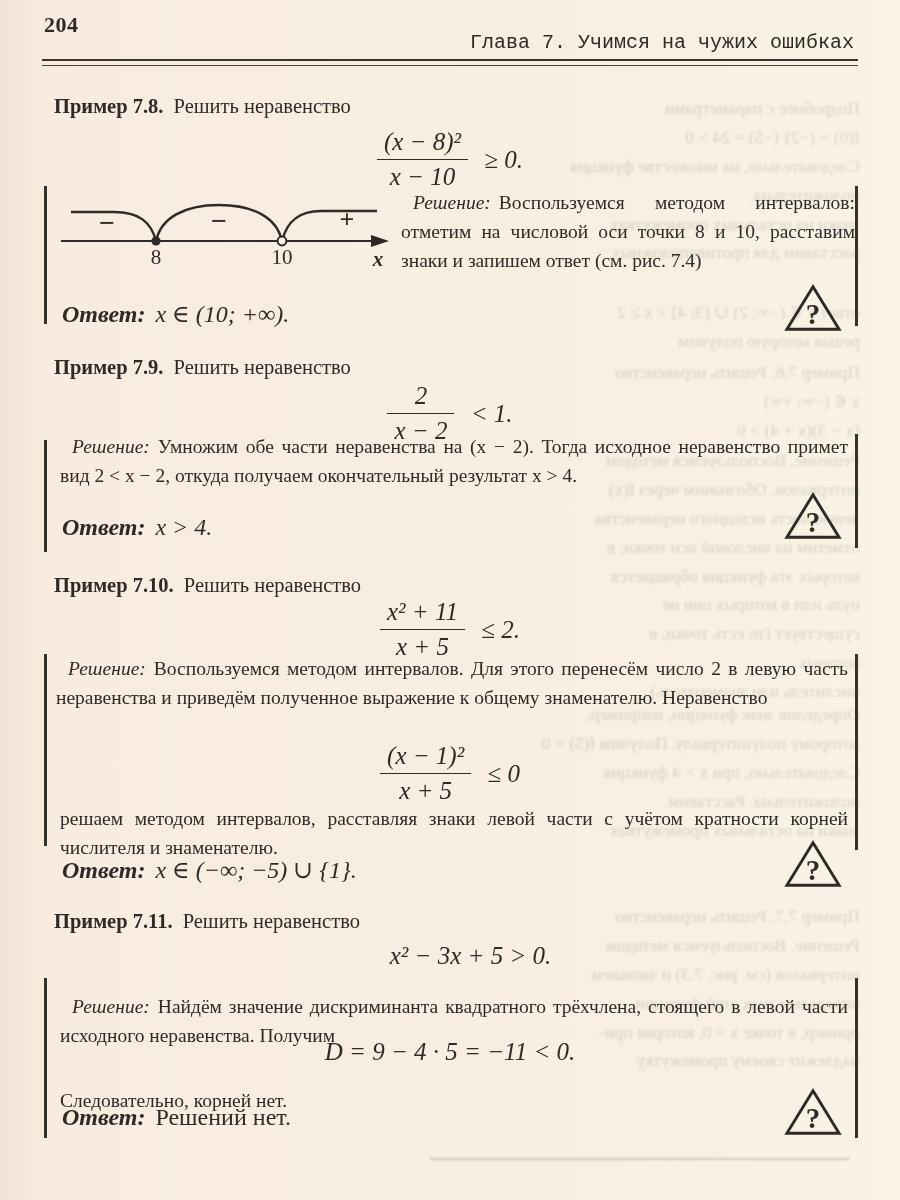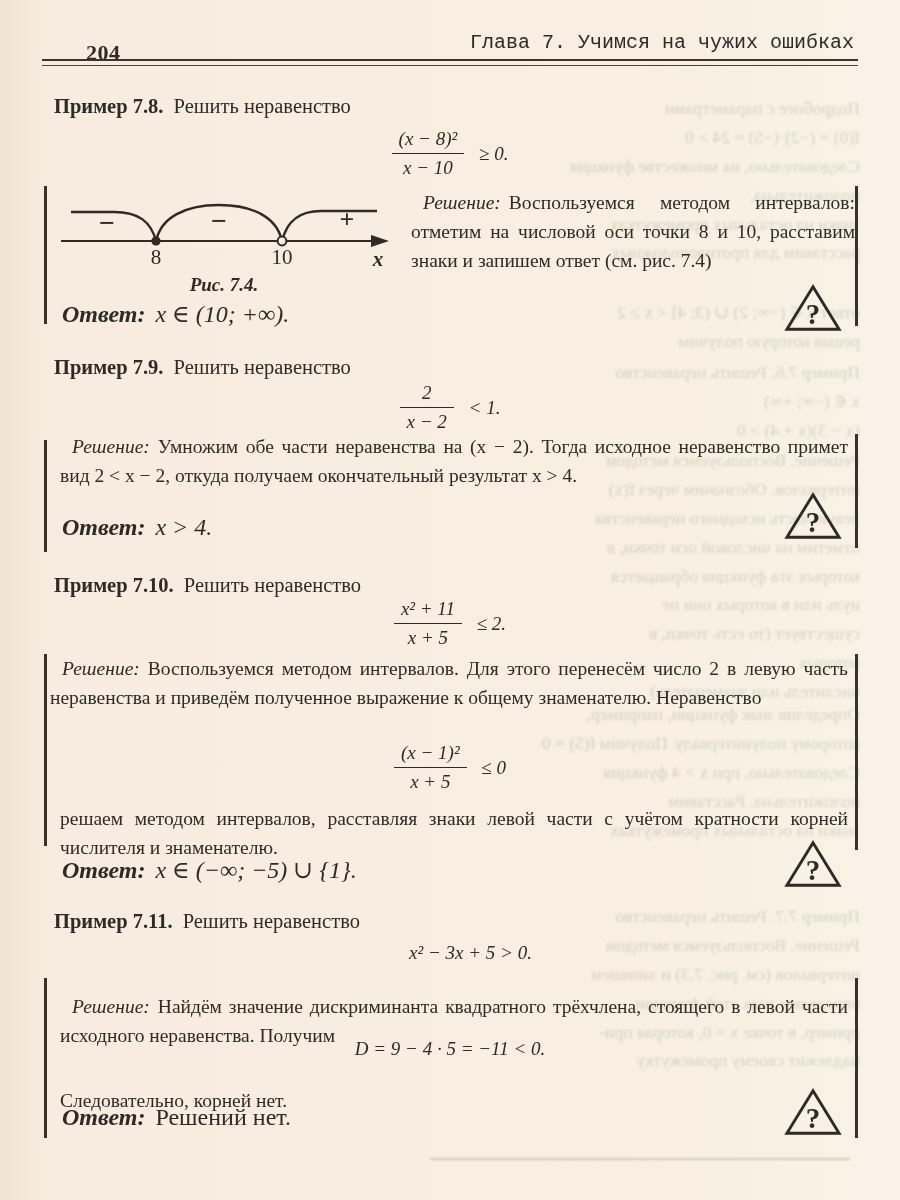--- a/index.html
+++ b/index.html
@@ -4,45 +4,45 @@
 <style>
   html,body{margin:0;padding:0;}
   body{
     width:900px;height:1200px;position:relative;overflow:hidden;
     background:linear-gradient(90deg,#f2e2d6 0%,#f7ecdf 5%,#f8eee1 60%,#faf2e6 100%);
     font-family:"Liberation Serif","DejaVu Serif",serif;
     color:#2f2a26;
   }
   .abs{position:absolute;}
   
-  .pagenum{left:44px;top:40px;font-size:22px;font-weight:bold;letter-spacing:.5px;margin-left:42px;}
+  .pagenum{left:44px;top:12px;font-size:22px;font-weight:bold;letter-spacing:.5px;}
   .chapter{right:46px;top:31px;font-size:20px;font-family:Liberation Mono, monospace;}
   .hrule{left:42px;right:42px;top:59px;height:4px;border-top:2.6px solid #3a342e;border-bottom:1.2px solid #4a443c;}
   
   .exhead{left:54px;font-size:20.5px;text-align:right;}
   .exhead .lbl{font-weight:bold;margin-right:10px;}
   
-  .fmla{left:0;right:0;text-align:center;font-size:19px;font-style:italic;}
+  .fmla{left:0;right:0;text-align:center;font-size:25px;font-style:italic;}
   .frac{display:inline-block;vertical-align:middle;text-align:center;}
   .frac .num{display:block;padding:0 7px 3px;border-bottom:1.8px solid #2f2a26;}
   .frac .den{display:block;padding:3px 7px 0;}
   .rel{margin-left:10px;vertical-align:middle;}
   
   .para{font-size:19.5px;line-height:29px;text-align:justify;text-indent:12px;}
   .lead{font-style:italic;margin-right:8px;}
   .answer{font-size:24px;font-style:italic;}
   .answer .alabel{font-weight:bold;margin-right:10px;}
   .note{font-size:19.5px;}
   
   .fig{width:356px;flex:0 0 356px;}
   .fig svg{display:block;margin-left:14px;}
   .figcap{width:330px;margin-left:14px;text-align:center;font-weight:bold;font-style:italic;font-size:19px;margin-top:2px;}
   svg text{font-family:"Liberation Serif","DejaVu Serif",serif;fill:#2f2a26;}
   .row{left:45px;right:45px;display:flex;}
-  .soltext{flex:1;margin-left:10px;}
+  .soltext{flex:1;}
   
   .bar{width:2.6px;background:#38322b;}
   
   .tri{width:58px;height:52px;}
   .tri text{font-weight:bold;font-size:30px;}
   
   .bleed{
     color:#7f9178;opacity:.30;filter:blur(1.1px);
     transform:scaleX(-1);white-space:pre-line;
     font-size:17.5px;line-height:1.65;pointer-events:none;
@@ -114,21 +114,20 @@
       <circle cx="223" cy="53" r="4.4" fill="#f8eee1" stroke="#2f2a26" stroke-width="2"></circle>
 
       <text x="48" y="44" font-size="28" font-weight="bold" text-anchor="middle">−</text>
       <text x="160" y="42" font-size="28" font-weight="bold" text-anchor="middle">−</text>
       <text x="288" y="40" font-size="26" font-weight="bold" text-anchor="middle">+</text>
 
       <text x="97" y="76" font-size="21" text-anchor="middle">8</text>
       <text x="223" y="76" font-size="21" text-anchor="middle">10</text>
       <text x="319" y="78" font-size="21" font-style="italic" font-weight="bold" text-anchor="middle">x</text>
     </svg>
-    <div class="figcap">Рис. 7.4.</div>
   </div>
   <div class="soltext para">
     <span class="lead">Решение:</span><span>Воспользуемся методом интервалов: отметим на числовой оси точки 8 и 10, расставим знаки и запишем ответ (см. рис. 7.4)</span>
   </div>
 </div>
 
 <div class="abs answer" style="left:62px;top:300px;">
   <span class="alabel">Ответ:</span><span>x ∈ (10; +∞).</span>
 </div>
 
@@ -173,21 +172,21 @@
   <span class="frac">
     <span class="num">x² + 11</span>
     <span class="den">x + 5</span>
   </span>
   <span class="rel">≤ 2.</span>
 </div>
 
 <div class="abs bar" style="left:44px;top:654px;height:192px;"></div>
 <div class="abs bar" style="right:42px;top:654px;height:196px;"></div>
 
-<div class="abs para" style="left:50px;right:52px;top:654px;">
+<div class="abs para" style="left:56px;right:52px;top:654px;">
   <span class="lead">Решение:</span><span>Воспользуемся методом интервалов. Для этого перенесём число 2 в левую часть неравенства и приведём полученное выражение к общему знаменателю. Неравенство</span>
 </div>
 
 <div class="abs fmla" style="top:742px;">
   <span class="frac">
     <span class="num">(x − 1)²</span>
     <span class="den">x + 5</span>
   </span>
   <span class="rel">≤ 0</span>
 </div>

